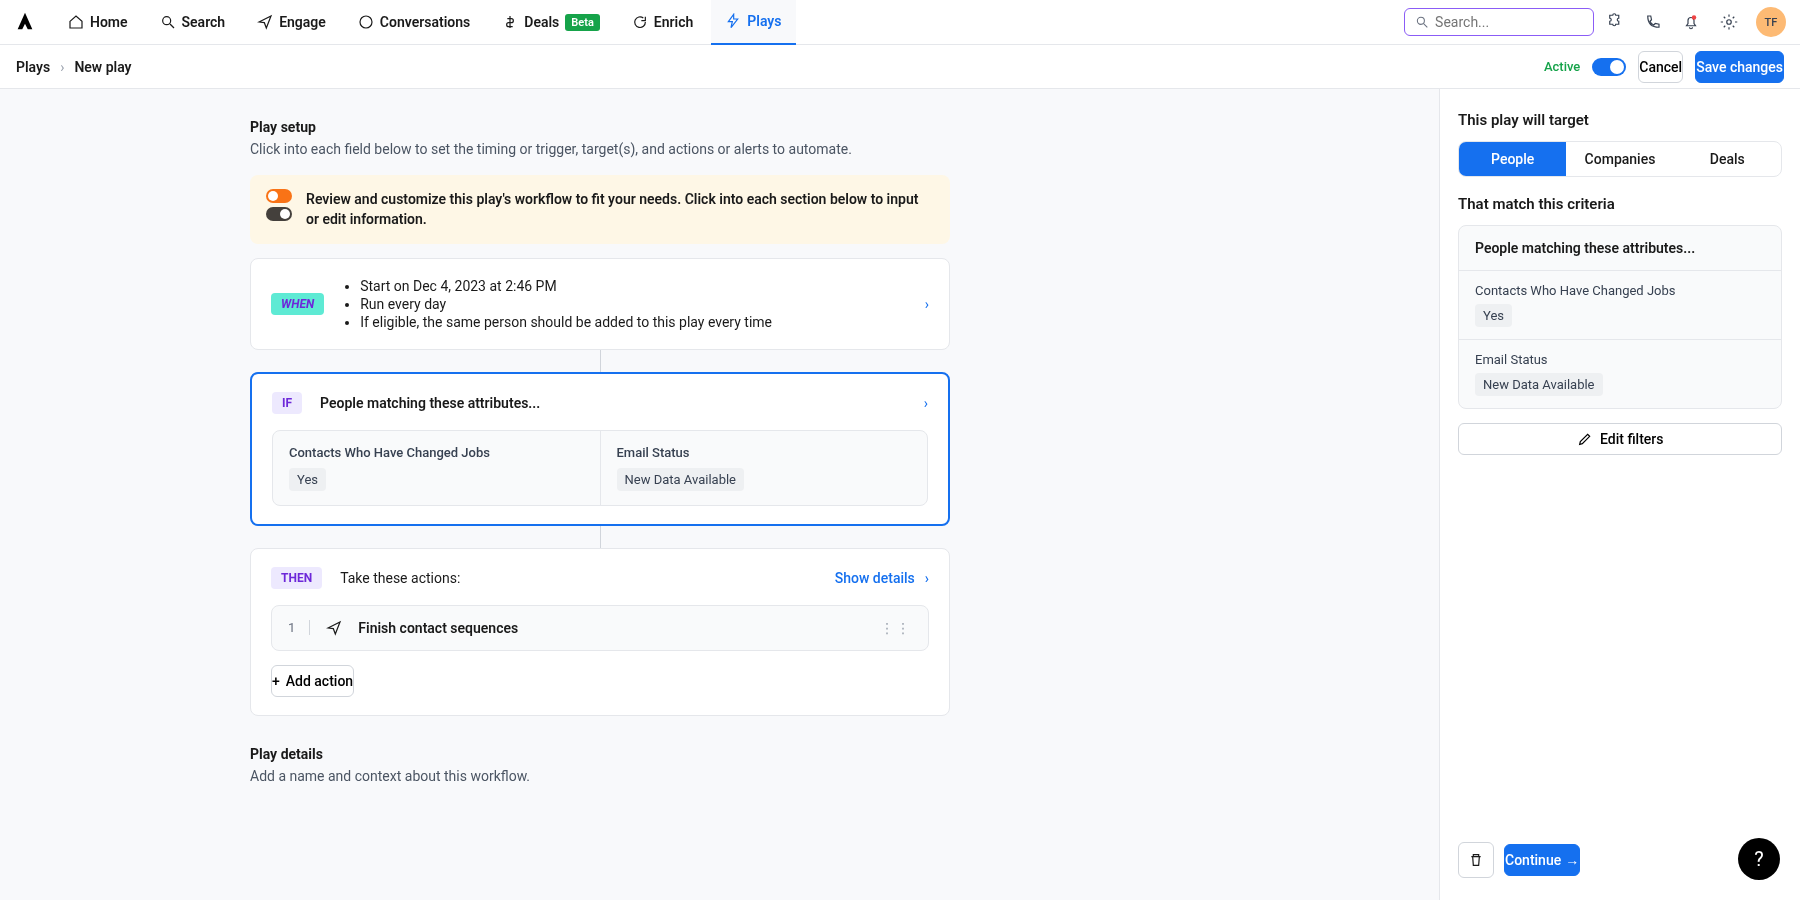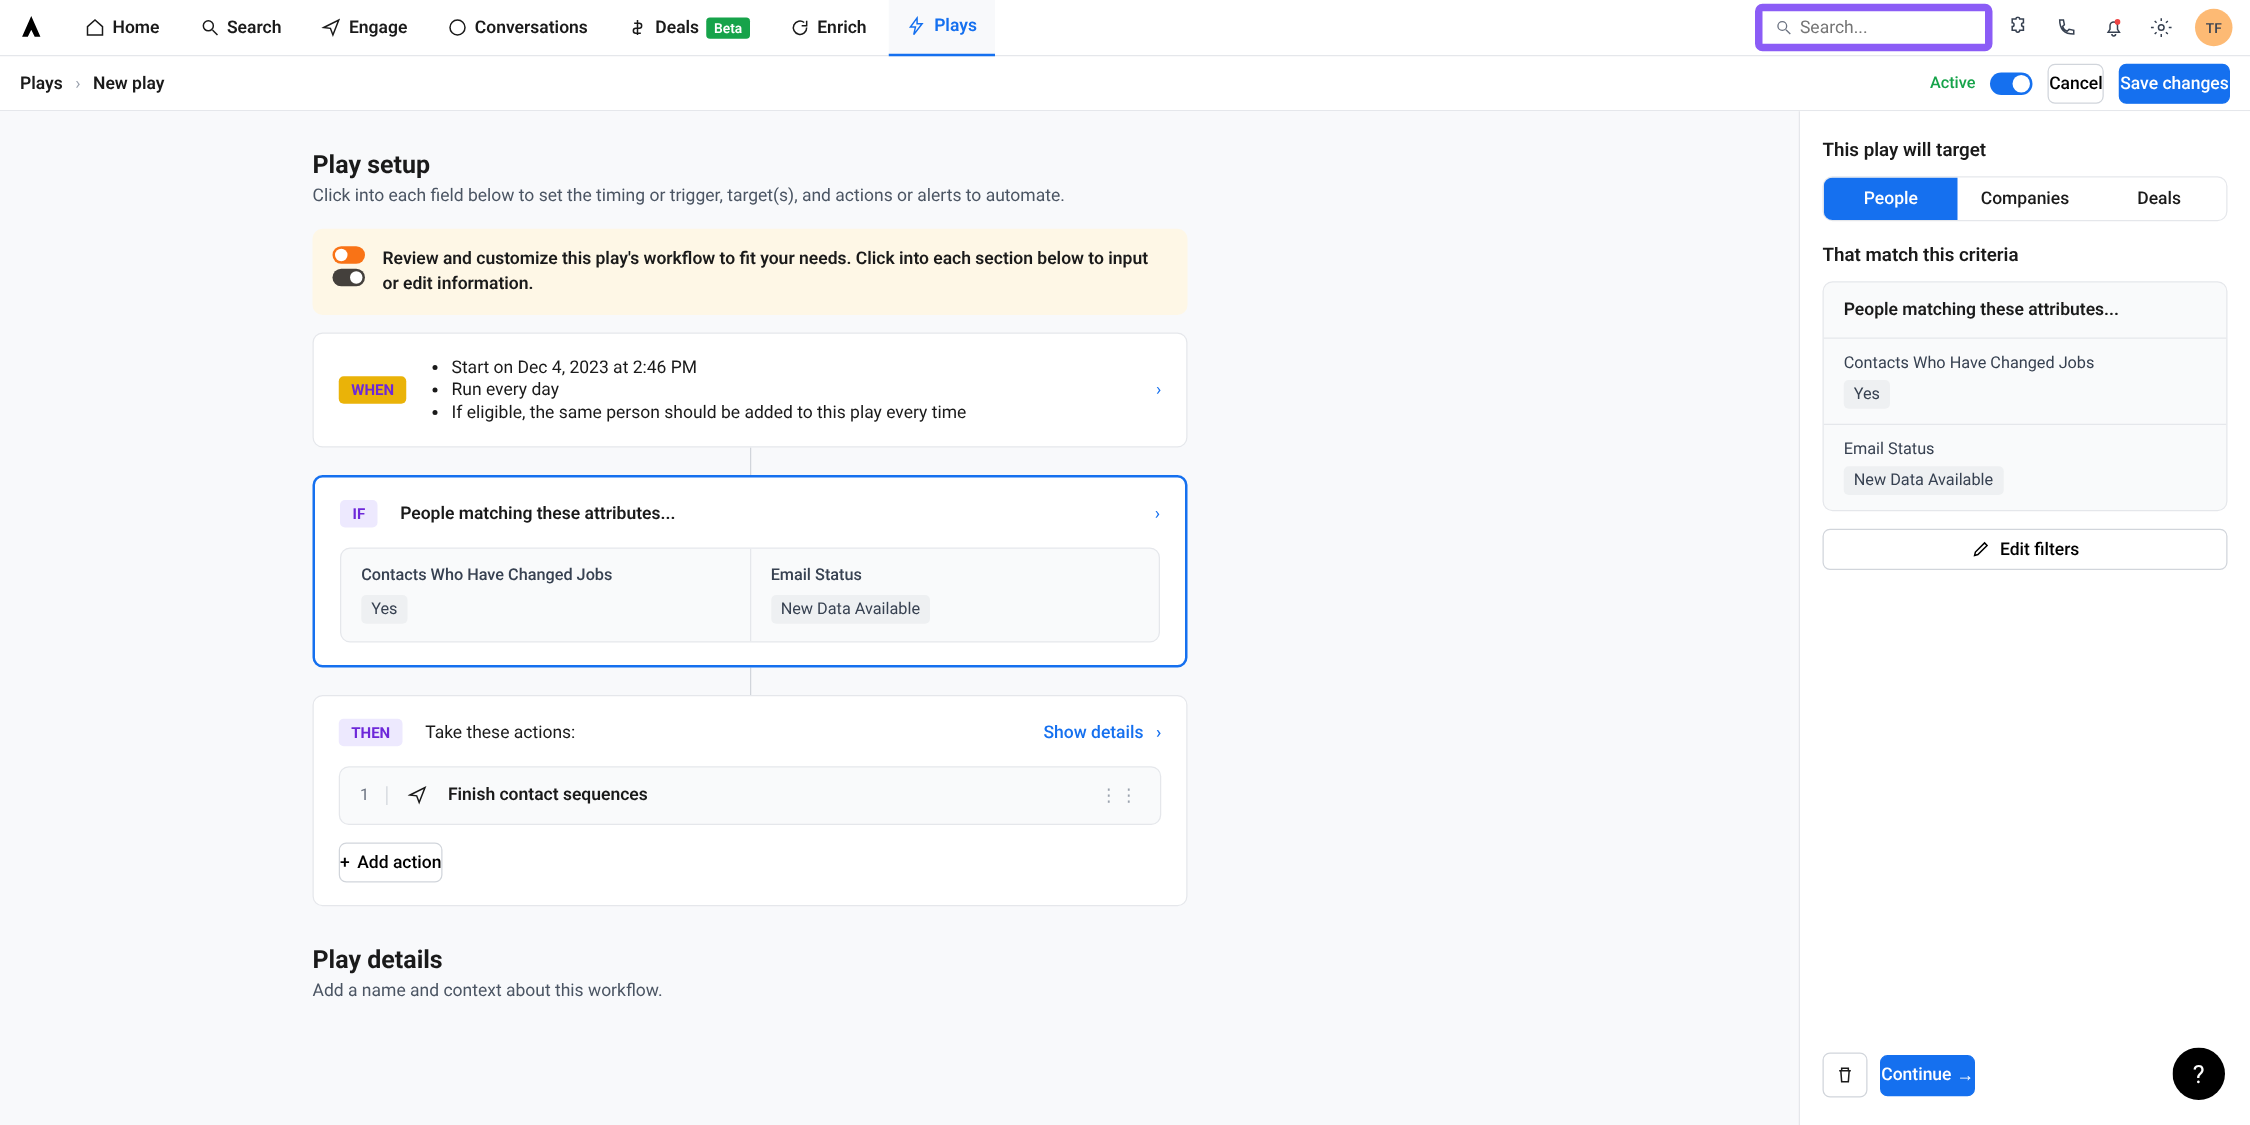--- a/index.html
+++ b/index.html
@@ -13,21 +13,21 @@
 .logo { width: 22px; height: 22px; margin-right: 14px; }
 .nav-item {
   display: flex; align-items: center; gap: 6px; padding: 0 14px;
   height: 45px; cursor: pointer; font-weight: 600; color: #1a1a1a;
 }
 .nav-item.active { color: #1570ef; border-bottom: 2px solid #1570ef; background:#f8f9fb; }
 .nav-item .icon { width: 16px; height: 16px; stroke: currentColor; fill: none; stroke-width: 1.8; }
 .beta { background:#16a34a; color:#fff; font-size:11px; padding:2px 6px; border-radius:3px; font-weight:600;}
 .spacer { flex: 1; }
 .searchbox {
-  display:flex; align-items:center; gap:6px; border:6px solid #8b5cf6; border-radius:6px;
+  display:flex; align-items:center; gap:6px; border:1px solid #8b5cf6; border-radius:6px;
   padding: 5px 10px; width: 190px; color:#6b7280;
 }
 .searchbox input { border:none; outline:none; width:100%; font-size:14px; color:#1a1a1a; background:transparent;}
 .topicon { width:34px; height:34px; display:flex; align-items:center; justify-content:center; cursor:pointer; border-radius:6px;}
 .topicon svg { width:18px; height:18px; stroke:#374151; fill:none; stroke-width:1.6;}
 .avatar { width:30px; height:30px; border-radius:50%; background:#fdba74; display:flex; align-items:center; justify-content:center; font-size:11px; color:#374151; font-weight:500; margin-left:6px;}
 
 
 .subheader {
   display:flex; align-items:center; height:44px; border-bottom:1px solid #e5e7eb;
@@ -44,21 +44,21 @@
 .toggle::after { content:""; position:absolute; right:2px; top:2px; width:14px; height:14px; background:#fff; border-radius:50%;}
 .btn { padding:7px 0; border:1px solid #d1d5db; border-radius:6px; background:#fff; font-weight:500; cursor:pointer; font-size:14px;}
 .btn.primary { background:#1570ef; color:#fff; border-color:#1570ef;}
 
 
 .main { display:flex; height: calc(100vh - 89px); }
 .center { flex:1; overflow-y:auto; background:#f8f9fb; padding: 30px 0 60px; border-right:1px solid #e5e7eb;}
 .center-inner { max-width: 700px; margin: 0 auto 0 250px; }
 .right { width: 360px; padding: 22px 18px; background:#fff; display:flex; flex-direction:column; }
 
-h2 { font-size: 20px; font-weight:700; margin-bottom:6px;}
+h2 { font-size: 14px; font-weight:700; margin-bottom:6px;}
 .subtitle { color:#4b5563; margin-bottom: 18px; font-size:14px;}
 
 .notice {
   background:#fef7e6; border-radius:8px; padding:14px 16px; display:flex; gap:14px;
   align-items:flex-start; margin-bottom:14px;
 }
 .notice-icons { display:flex; flex-direction:column; gap:4px; }
 .mini-toggle { width:26px; height:14px; border-radius:999px; position:relative;}
 .mini-toggle.on { background:#f97316;}
 .mini-toggle.off { background:#44403c;}
@@ -67,21 +67,21 @@
 .mini-toggle.off::after { right:2px;}
 .notice-text { font-weight:600; color:#1a1a1a; font-size:14px; line-height:1.45;}
 
 .card {
   background:#fff; border:1px solid #e5e7eb; border-radius:8px; padding:18px 20px;
   margin-bottom: 0; position:relative;
 }
 .card.selected { border:2px solid #1570ef; border-radius:8px;}
 .card-head { display:flex; align-items:center; gap:18px; cursor:pointer;}
 .tag { padding:4px 10px; border-radius:4px; font-size:12px; font-weight:700; }
-.tag.when { background:#eab308; color:#6d28d9;}
+.tag.when { background:#5eead4; color:#6d28d9;font-style:italic;}
 .tag.if   { background:#ede9fe; color:#6d28d9;}
 .tag.then { background:#ede9fe; color:#6d28d9;}
 .card-head .chev-r { margin-left:auto; color:#1570ef; }
 .card-head .title { font-weight:600; }
 .bullets { list-style: disc; margin-left: 18px; }
 .bullets li { padding: 1px 0; }
 
 .connector { height:22px; width:1px; background:#d1d5db; margin: 0 auto;}
 
 .attr-grid {

